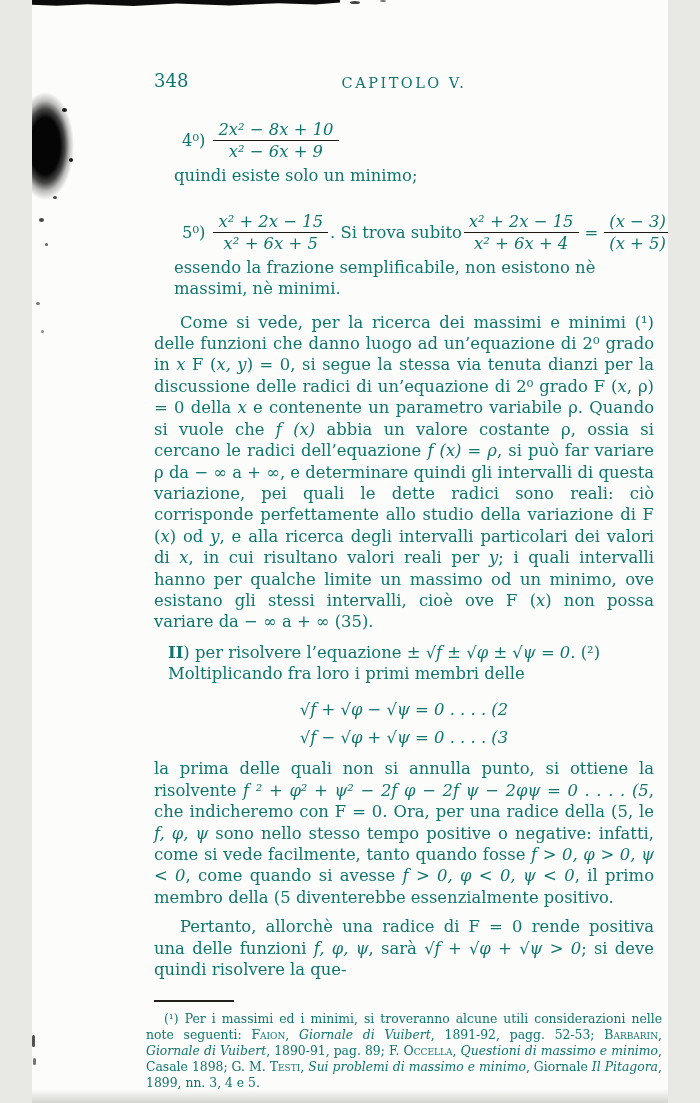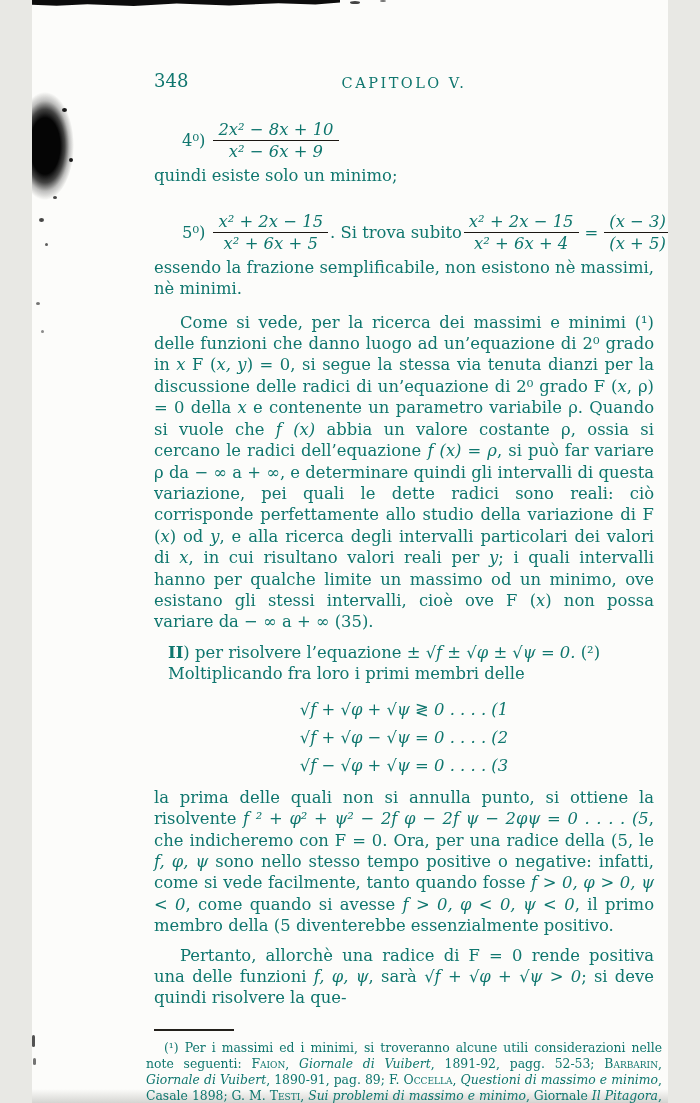--- a/index.html
+++ b/index.html
@@ -15,21 +15,21 @@
   .pg-num{position:absolute;left:0;top:0;font-size:18px;}
   .pg-title{text-align:center;font-size:14.5px;letter-spacing:2.5px;padding-top:3px;}
   
   .frac{display:inline-block;vertical-align:middle;text-align:center;
         font-style:italic;line-height:1.18;padding:0 2px;}
   .frac .num{display:block;padding:0 5px 1px;}
   .frac .den{display:block;border-top:1.4px solid #1b1712;padding:1px 5px 0;}
   .prob-row{display:flex;align-items:center;margin-top:26px;white-space:nowrap;}
   .prob-row .lbl{margin-left:28px;margin-right:6px;}
   .prob-row .eqsign{padding:0 4px;}
-  .prob-line{margin-top:3px;}
+  .prob-line{margin-top:3px;margin-left:20px;}
   
   .para{text-align:justify;margin-top:8px;}
   .indent{text-indent:26px;}
   .small-indent{text-indent:14px;}
   .seg-rm{font-style:normal;}
   .seg-it{font-style:italic;}
   .seg-bd{font-weight:bold;}
   .seg-sc{font-variant:small-caps;}
   
   .eq-block{text-align:center;margin:14px 0 10px;}
@@ -106,21 +106,20 @@
 
     </div>
     <div class="prob-line">essendo la frazione semplificabile, non esistono nè massimi, nè minimi.</div>
 
     <div class="para indent" style="margin-top:12px;"><span class="seg-rm">Come si vede, per la ricerca dei massimi e minimi (¹) delle funzioni che danno luogo ad un’equazione di 2⁰ grado in </span><span class="seg-it">x</span><span class="seg-rm"> F (</span><span class="seg-it">x, y</span><span class="seg-rm">) = 0, si segue la stessa via tenuta dianzi per la discussione delle radici di un’equazione di 2⁰ grado F (</span><span class="seg-it">x</span><span class="seg-rm">, ρ) = 0 della </span><span class="seg-it">x</span><span class="seg-rm"> e contenente un parametro variabile ρ. Quando si vuole che </span><span class="seg-it">f (x)</span><span class="seg-rm"> abbia un valore costante ρ, ossia si cercano le radici dell’equazione </span><span class="seg-it">f (x) = ρ</span><span class="seg-rm">, si può far variare ρ da − ∞ a + ∞, e determinare quindi gli intervalli di questa variazione, pei quali le dette radici sono reali: ciò corrisponde perfettamente allo studio della variazione di F (</span><span class="seg-it">x</span><span class="seg-rm">) od </span><span class="seg-it">y</span><span class="seg-rm">, e alla ricerca degli intervalli particolari dei valori di </span><span class="seg-it">x</span><span class="seg-rm">, in cui risultano valori reali per </span><span class="seg-it">y</span><span class="seg-rm">; i quali intervalli hanno per qualche limite un massimo od un minimo, ove esistano gli stessi intervalli, cioè ove F (</span><span class="seg-it">x</span><span class="seg-rm">) non possa variare da − ∞ a + ∞ (35).</span></div>
 
     <div class="para small-indent" style="margin-top:9px;"><span class="seg-bd">II</span><span class="seg-rm">) per risolvere l’equazione </span><span class="seg-it">± √f ± √φ ± √ψ = 0.</span><span class="seg-rm"> (²)</span></div>
     <div class="para small-indent" style="margin-top:0;">Moltiplicando fra loro i primi membri delle</div>
 
     <div class="eq-block">
-      <div class="eq-line">√f + √φ + √ψ ≷ 0 . . . . (1</div>
       <div class="eq-line">√f + √φ − √ψ = 0 . . . . (2</div>
       <div class="eq-line">√f − √φ + √ψ = 0 . . . . (3</div>
     </div>
 
     <div class="para"><span class="seg-rm">la prima delle quali non si annulla punto, si ottiene la risolvente </span><span class="seg-it">f ² + φ² + ψ² − 2f φ − 2f ψ − 2φψ = 0 . . . . (5</span><span class="seg-rm">, che indicheremo con F = 0. Ora, per una radice della (5, le </span><span class="seg-it">f, φ, ψ</span><span class="seg-rm"> sono nello stesso tempo positive o negative: infatti, come si vede facilmente, tanto quando fosse </span><span class="seg-it">f &gt; 0, φ &gt; 0, ψ &lt; 0</span><span class="seg-rm">, come quando si avesse </span><span class="seg-it">f &gt; 0, φ &lt; 0, ψ &lt; 0</span><span class="seg-rm">, il primo membro della (5 diventerebbe essenzialmente positivo.</span></div>
 
     <div class="para indent"><span class="seg-rm">Pertanto, allorchè una radice di F = 0 rende positiva una delle funzioni </span><span class="seg-it">f, φ, ψ</span><span class="seg-rm">, sarà </span><span class="seg-it">√f + √φ + √ψ &gt; 0</span><span class="seg-rm">; si deve quindi risolvere la que-</span></div>
 
     <div class="fn-block">
       <div class="fn-rule"></div>

